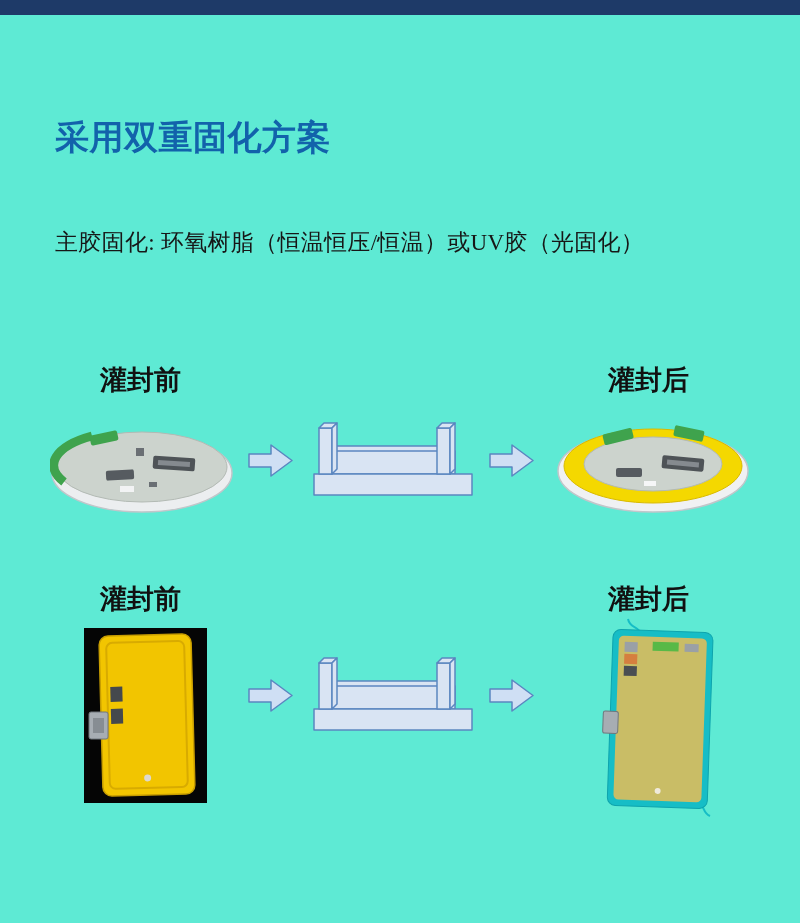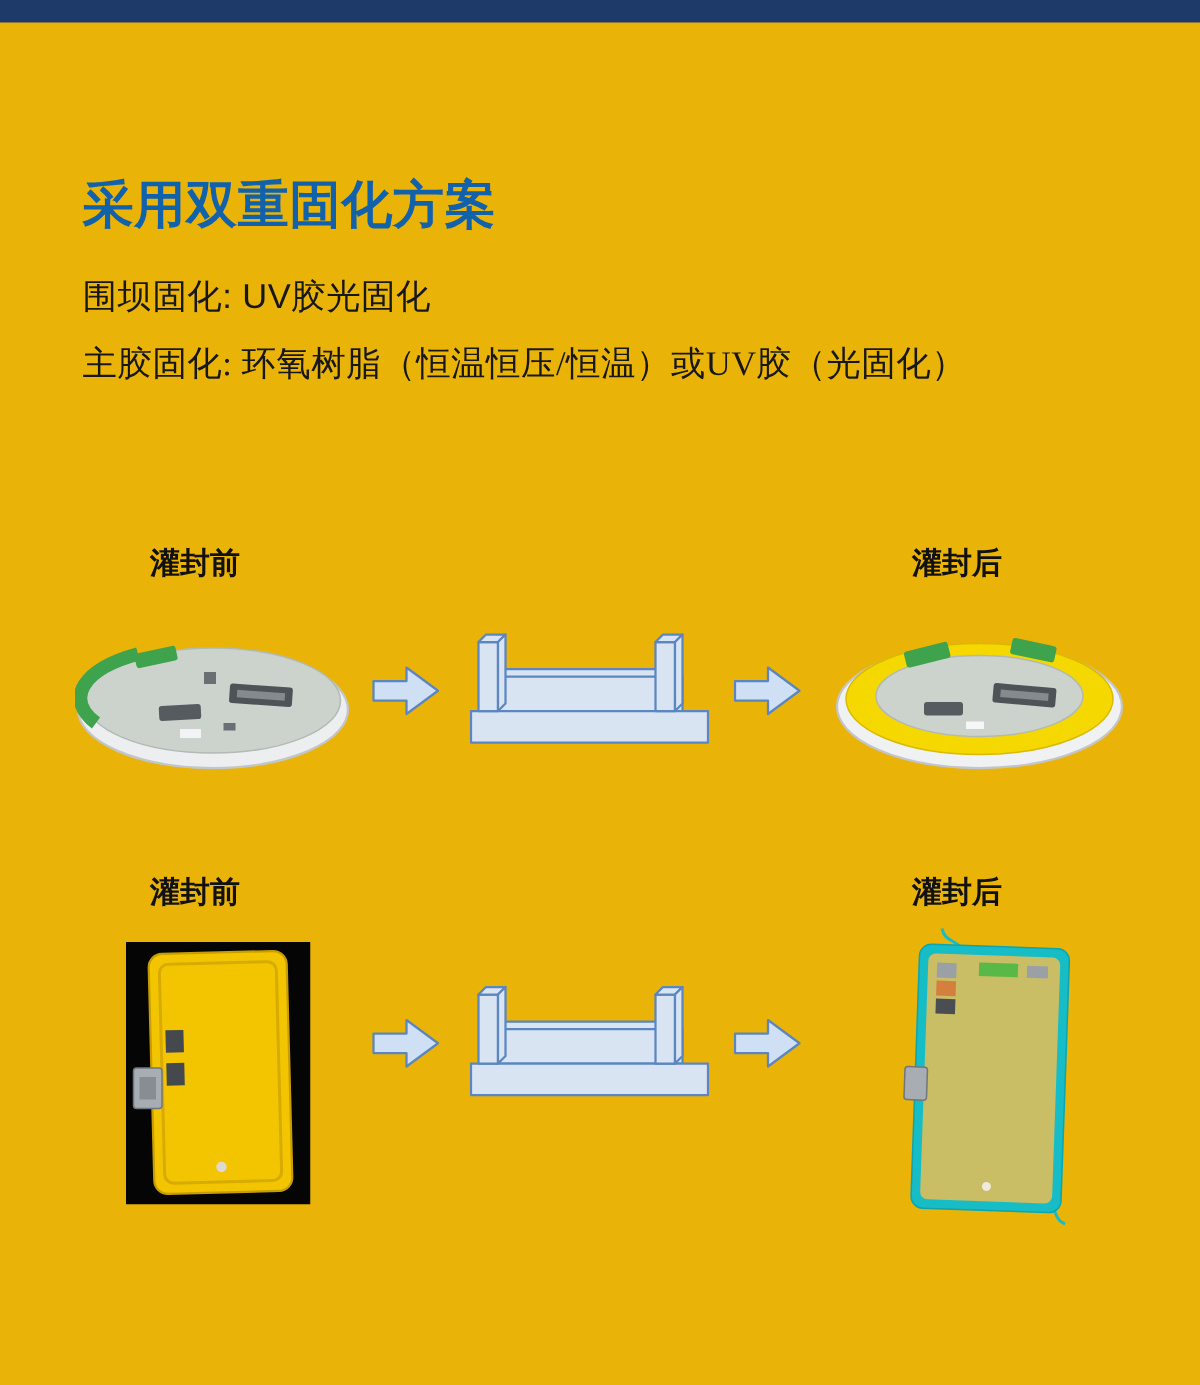--- a/index.html
+++ b/index.html
@@ -1,21 +1,21 @@
 <!DOCTYPE html>
 <html><head>
 <meta charset="utf-8">
 <style>
   * { margin:0; padding:0; box-sizing:border-box; }
   html, body { background:#ffffff; }
   .page {
     position:relative;
     width:800px;
     height:923px;
-    background:#eab308;
+    background:#5eead4;
     overflow:hidden;
     font-family:"Liberation Sans","DejaVu Sans",sans-serif;
     color:#1a1a1a;
   }
   .top-bar {
     position:absolute; left:0; top:0;
     width:100%; height:15px;
     background:#1e3a68;
   }
   .title {
@@ -27,21 +27,21 @@
   .line {
     position:absolute; left:55px;
     font-size:23px; font-weight:500;
     color:#171717; line-height:1.2;
     letter-spacing:0.3px;
   }
   .line1 { top:184px; }
   .line2 { top:229px;font-family:Liberation Serif, serif; }
   .potting-label {
     position:absolute;
-    font-size:20px; font-weight:700;
+    font-size:27px; font-weight:700;
     color:#111; line-height:1.2;
   }
   .lbl-before1 { left:100px; top:364px; }
   .lbl-after1  { left:608px; top:364px; }
   .lbl-before2 { left:100px; top:583px; }
   .lbl-after2  { left:608px; top:583px; }
   .img { position:absolute; display:block; }
   .disc-before  { left:50px;  top:420px; }
   .arrow-a1     { left:248px; top:443px; }
   .tray1        { left:313px; top:421px; }
@@ -54,21 +54,20 @@
   .device-after { left:602px; top:615px; }
 </style>
 </head>
 <body>
 
 <div class="page">
 
   <div class="top-bar"></div>
 
   <h1 class="title">采用双重固化方案</h1>
-  <p class="line line1">围坝固化: UV胶光固化</p>
   <p class="line line2">主胶固化: 环氧树脂（恒温恒压/恒温）或UV胶（光固化）</p>
 
   <div class="potting-label lbl-before1">灌封前</div>
   <div class="potting-label lbl-after1">灌封后</div>
 
   <svg class="img disc-before" width="185" height="95" viewBox="0 0 185 95">
     <ellipse cx="92" cy="53" rx="90" ry="39" fill="#eceef0" stroke="#c2c6ca" stroke-width="1.5"></ellipse>
     <ellipse cx="92" cy="47" rx="85" ry="35" fill="#ccd3cd" stroke="#b3bab4" stroke-width="1"></ellipse>
     <path d="M14,62 A85,35 0 0 1 42,16" fill="none" stroke="#3fa34d" stroke-width="9"></path>
     <rect x="40" y="13" width="28" height="10" rx="2" fill="#3fa34d" transform="rotate(-12 54 18)"></rect>

